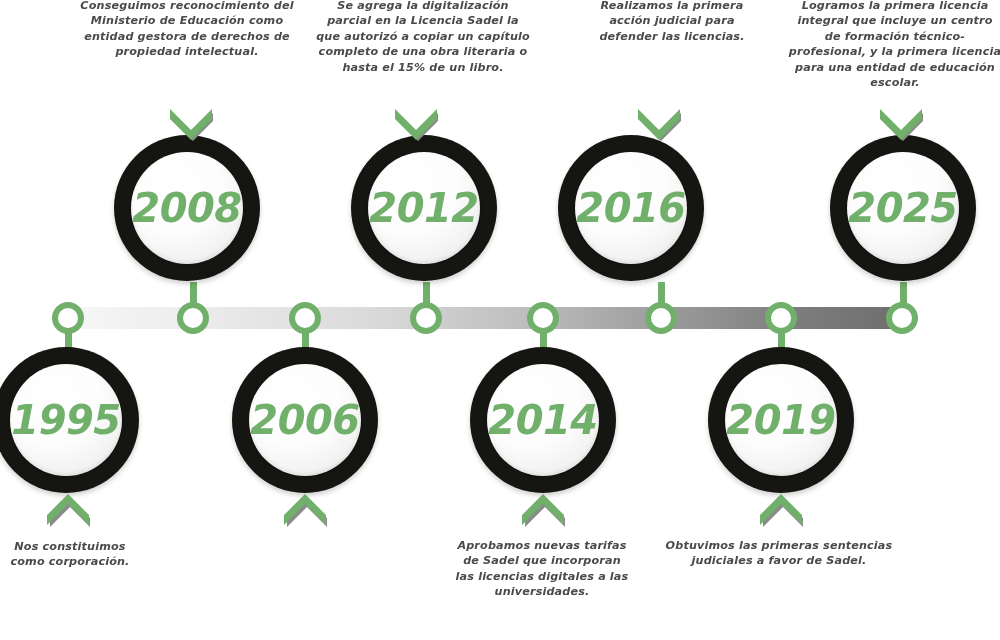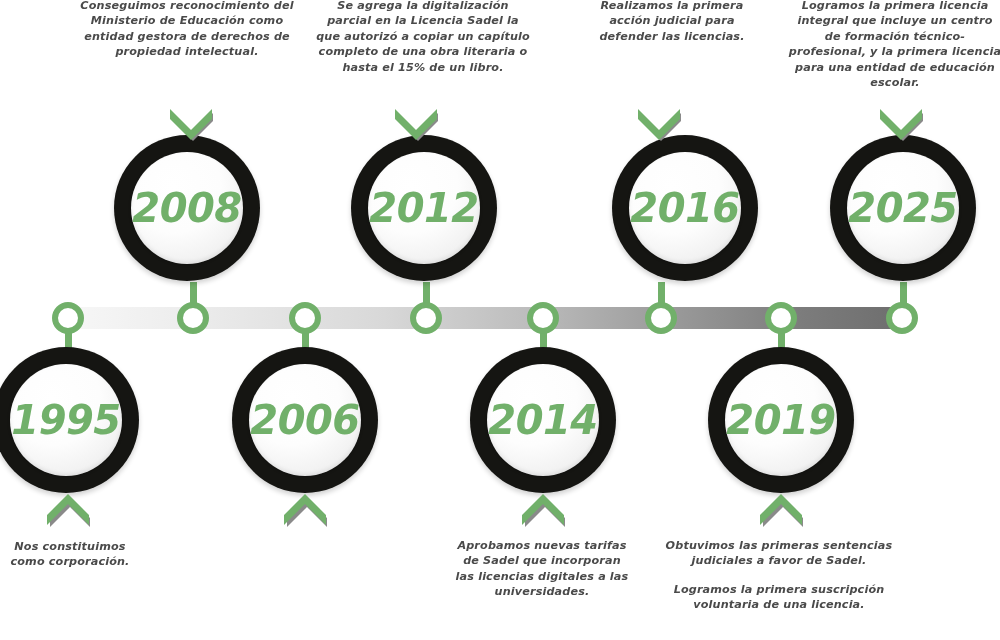--- a/index.html
+++ b/index.html
@@ -174,21 +174,21 @@
       <span class="year-label">2008</span>
     </div>
   </div>
 
   <div class="year-node" style="left:424px; top:208px;">
     <div class="disc">
       <span class="year-label">2012</span>
     </div>
   </div>
 
-  <div class="year-node" style="left:685px; top:208px;">
+  <div class="year-node" style="left:631px; top:208px;">
     <div class="disc">
       <span class="year-label">2016</span>
     </div>
   </div>
 
   <div class="year-node" style="left:903px; top:208px;">
     <div class="disc">
       <span class="year-label">2025</span>
     </div>
   </div>
@@ -260,16 +260,15 @@
     <p>Nos constituimos como corporación.</p>
   </div>
 
 
   <div class="caption" style="left:452px; top:538px; width:180px;">
     <p>Aprobamos nuevas tarifas de Sadel  que incorporan las licencias digitales a las universidades.</p>
   </div>
 
   <div class="caption" style="left:656px; top:538px; width:246px;">
     <p>Obtuvimos las primeras sentencias judiciales a favor de Sadel.</p>
-    <p>Logramos la primera suscripción voluntaria de una licencia.</p>
   </div>
 
 </div>
 
 </body></html>

